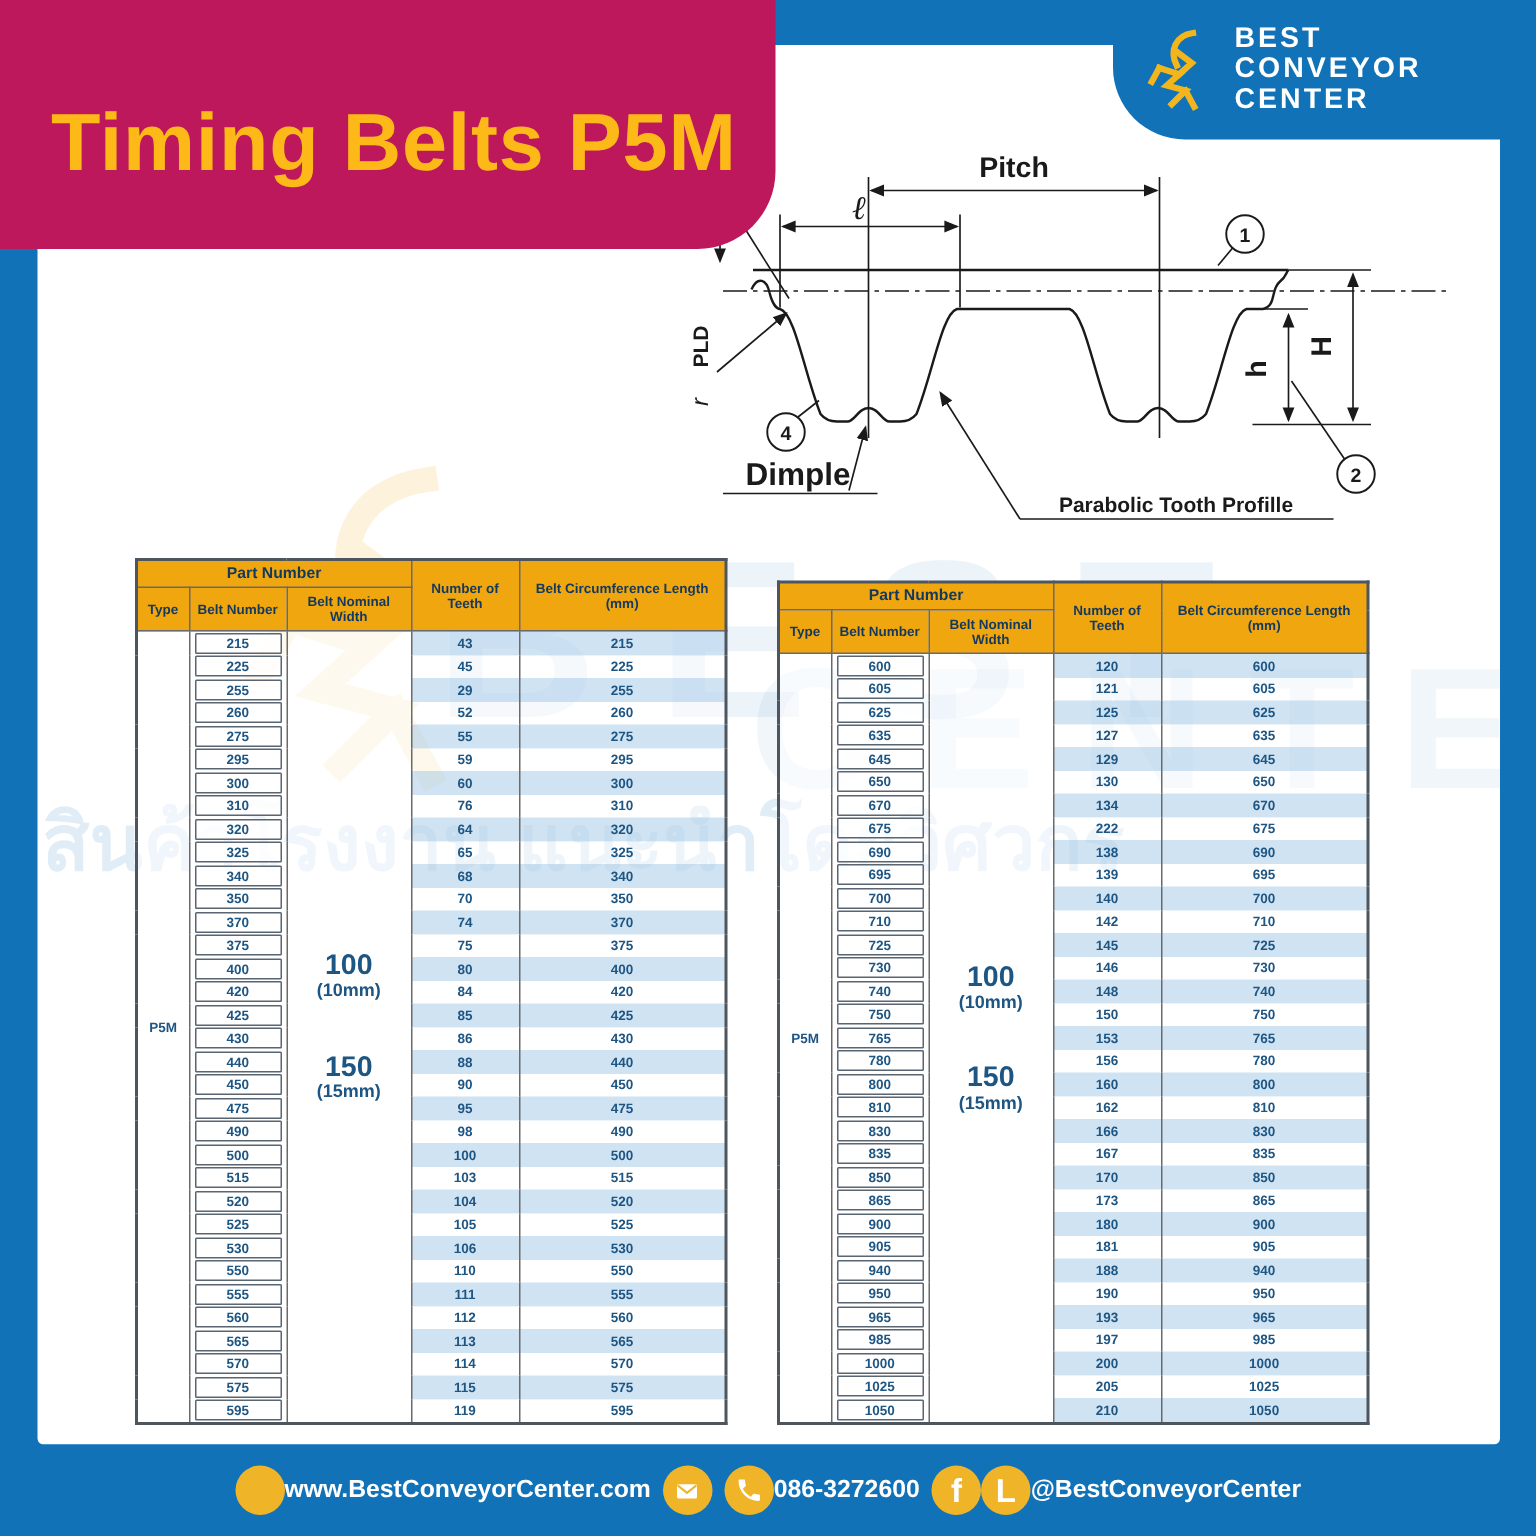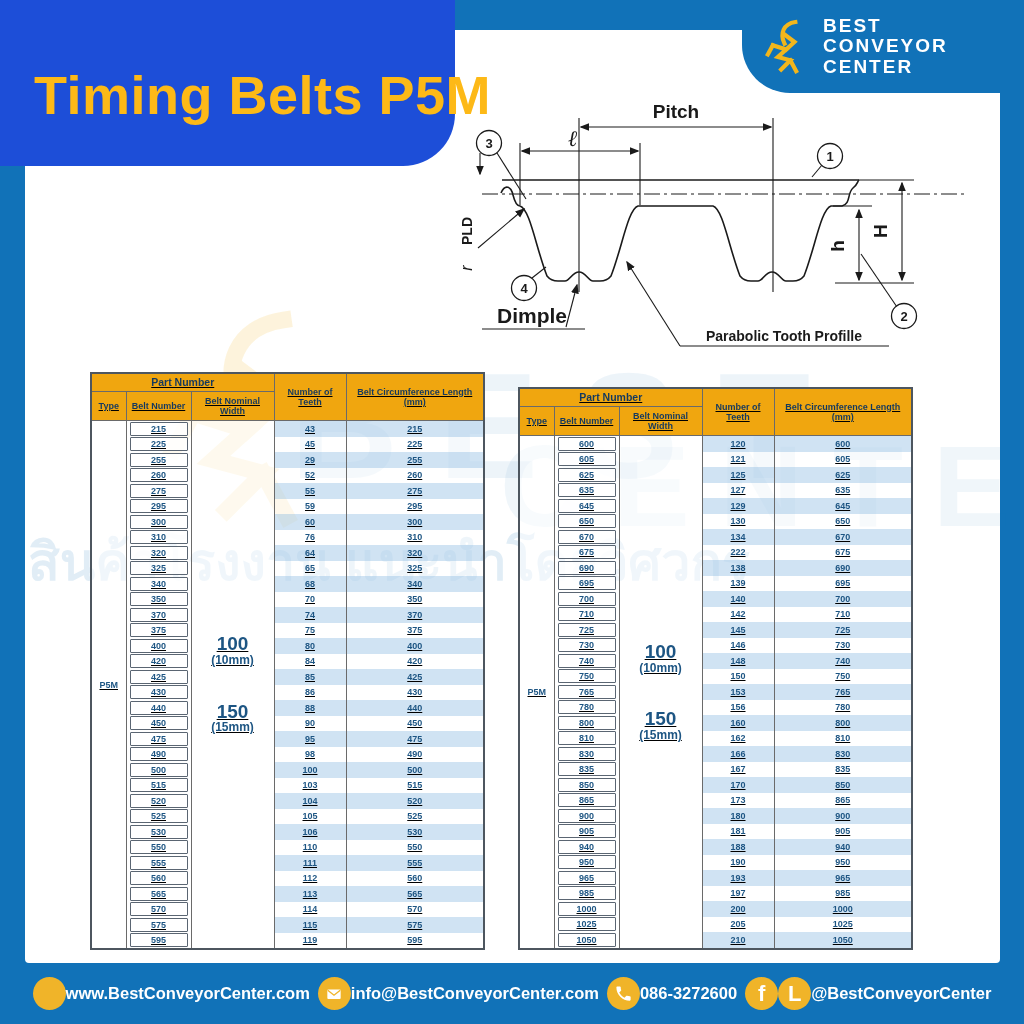--- a/index.html
+++ b/index.html
@@ -5,38 +5,38 @@
   html,body{margin:0;padding:0;}
   body{
     width:1024px;height:1024px;position:relative;overflow:hidden;
     background:#1172b8;
     font-family:"Liberation Sans", sans-serif;
   }
   .abs{position:absolute;}
   
   #panel{left:25px;top:30px;width:975px;height:933px;background:#ffffff;border-radius:4px;}
   
-  #banner{left:0;top:0;width:455px;height:166px;background:#1d4ed8;border-radius:0 0 52px 0;z-index:5;}
+  #banner{left:0;top:0;width:517px;height:166px;background:#be185d;border-radius:0 0 52px 0;z-index:5;}
   #page-title{position:absolute;left:34px;top:64px;font-size:54px;font-weight:bold;color:#fdb917;letter-spacing:0.5px;white-space:nowrap;}
   
   #logo-block{right:0;top:0;width:282px;height:93px;background:#1172b8;border-radius:0 0 0 48px;z-index:5;display:flex;align-items:center;gap:11px;padding-left:20px;box-sizing:border-box;}
   .brand{color:#ffffff;font-weight:bold;font-size:19px;line-height:1.06;letter-spacing:2px;}
   
   .wm{z-index:1;pointer-events:none;}
   #wm-best{left:290px;top:340px;font-size:150px;font-weight:bold;color:#1172b8;opacity:0.07;letter-spacing:40px;}
   #wm-center{left:500px;top:420px;font-size:115px;font-weight:bold;color:#1172b8;opacity:0.06;letter-spacing:30px;}
   #wm-thai{left:28px;top:520px;font-size:52px;font-weight:bold;color:#1172b8;opacity:0.12;white-space:nowrap;}
   #wm-logo{left:150px;top:265px;opacity:0.15;}
   
   #diagram{left:452px;top:96px;z-index:2;}
   #diagram text{fill:#1a1a1a;}
   .dim-lbl{font-weight:bold;font-size:19px;}
   .callout-num{font-weight:bold;font-size:13px;}
   
-  .spec-table{border-collapse:collapse;table-layout:fixed;width:393px;z-index:3;position:absolute;border:2px solid #4d565f;text-decoration:underline;}
+  .spec-table{border-collapse:collapse;table-layout:fixed;width:393px;z-index:3;position:absolute;border:2px solid #4d565f;}
   #tbl-left{left:90px;top:372px;}
   #tbl-right{left:518px;top:387px;}
   .spec-table th{
     background:#f0a60f;color:#14395f;border:1px solid #6a6a6a;
     font-size:9px;font-weight:bold;padding:0 1px;line-height:1.15;vertical-align:middle;text-align:center;
   }
   .spec-table th.pn{font-size:10.5px;height:17px;}
   .spec-table thead tr:nth-child(2) th{height:28px;}
   .spec-table td{height:15.5px;padding:0;font-size:9px;font-weight:bold;color:#1d5583;text-align:center;vertical-align:middle;}
   .type-cell{font-size:21px;color:#16466f;background:rgba(255,255,255,0.5);border-right:1px solid #6a6a6a;}
@@ -693,21 +693,20 @@
     
   </div>
   <div class="f-txt">www.BestConveyorCenter.com</div>
   <div class="fgap"></div>
   <div class="f-ico">
     <svg width="20" height="20" viewBox="0 0 24 24">
       <rect x="4" y="6.5" width="16" height="11.5" rx="1.2" fill="#ffffff"></rect>
       <path d="M4.5,7.5 L12,13.5 L19.5,7.5" stroke="#f0b429" stroke-width="1.6" fill="none"></path>
     </svg>
   </div>
-  <div class="f-txt">info@BestConveyorCenter.com</div>
   <div class="fgap"></div>
   <div class="f-ico">
     <svg width="19" height="19" viewBox="0 0 24 24">
       <path fill="#ffffff" d="M6.62 10.79c1.44 2.83 3.76 5.14 6.59 6.59l2.2-2.21c.27-.26.66-.35 1.01-.24 1.12.37 2.33.57 3.58.57.55 0 1 .45 1 1V20c0 .55-.45 1-1 1-9.39 0-17-7.61-17-17 0-.55.45-1 1-1h3.5c.55 0 1 .45 1 1 0 1.25.2 2.46.57 3.58.11.35.03.74-.25 1.01l-2.2 2.2z"></path>
     </svg>
   </div>
   <div class="f-txt">086-3272600</div>
   <div class="fgap"></div>
   <div class="f-ico">
     <span class="f-glyph">f</span>

